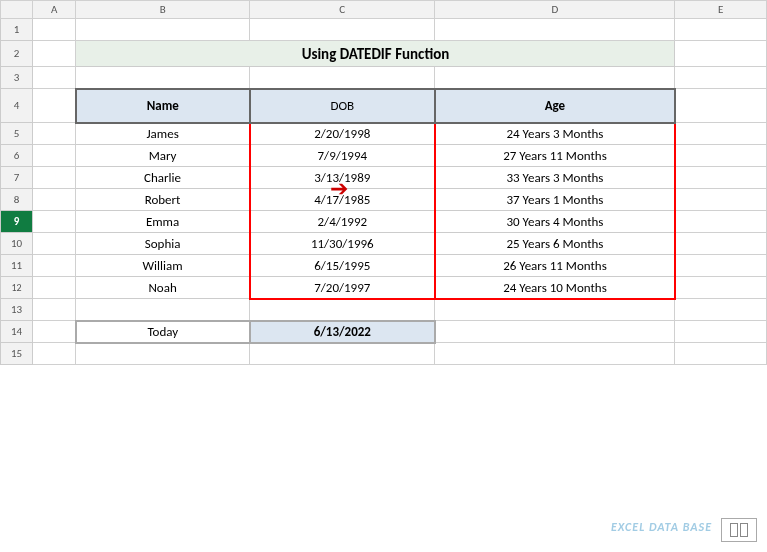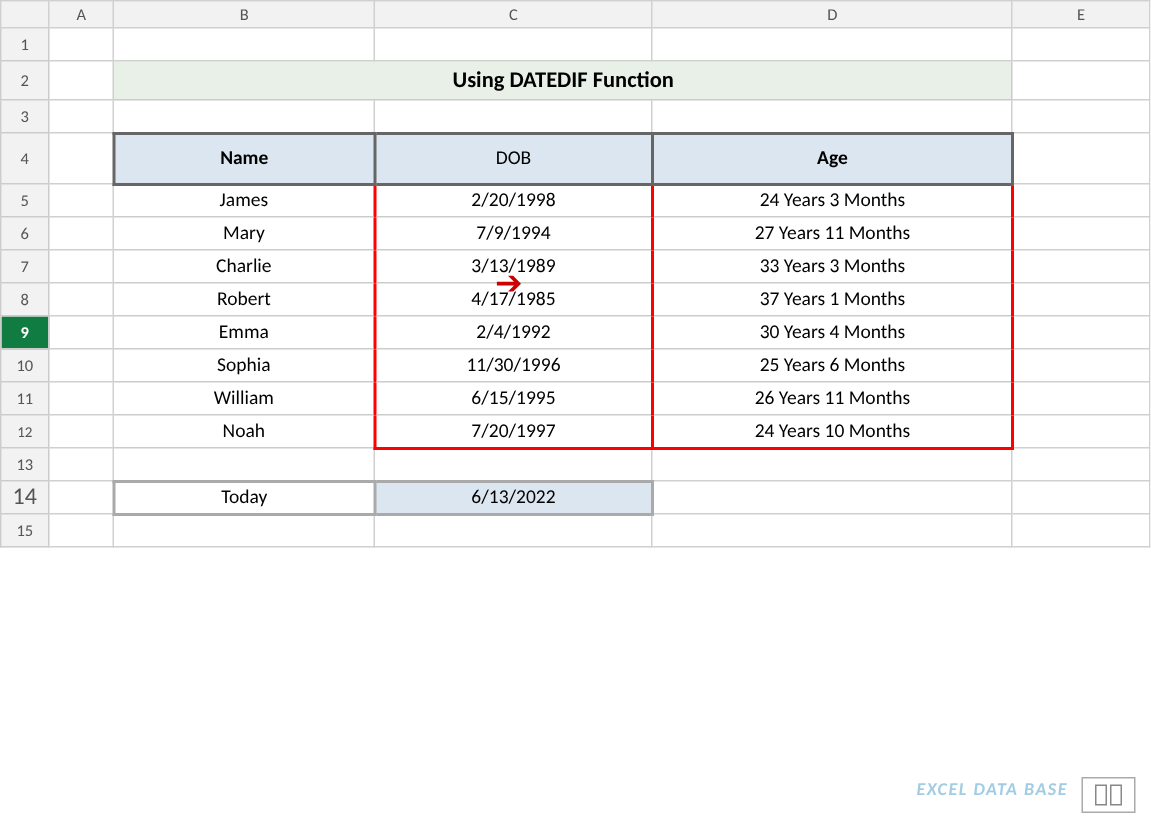--- a/index.html
+++ b/index.html
@@ -137,24 +137,24 @@
         </tr>
         <tr data-name="row-13">
           <td data-name="row-num-13" style="background: rgb(242, 242, 242); font-size: 11px; color: rgb(85, 85, 85); text-align: center; border: 1px solid rgb(204, 204, 204); height: 22px; width: 28px;">13</td>
           <td data-name="a13" style="border: 1px solid rgb(208, 208, 208); height: 22px; background: rgb(255, 255, 255);"></td>
           <td data-name="b13" style="border: 1px solid rgb(208, 208, 208); height: 22px; background: rgb(255, 255, 255);"></td>
           <td data-name="c13" style="border: 1px solid rgb(208, 208, 208); height: 22px; background: rgb(255, 255, 255);"></td>
           <td data-name="d13" style="border: 1px solid rgb(208, 208, 208); height: 22px; background: rgb(255, 255, 255);"></td>
           <td data-name="e13" style="border: 1px solid rgb(208, 208, 208); height: 22px; background: rgb(255, 255, 255);"></td>
         </tr>
         <tr data-name="row-14">
-          <td data-name="row-num-14" style="background: rgb(242, 242, 242); font-size: 16px; color: rgb(85, 85, 85); text-align: center; border: 1px solid rgb(204, 204, 204); height: 22px; width: 28px;">14</td>
+          <td data-name="row-num-14" style="background: rgb(242, 242, 242); font-size: 11px; color: rgb(85, 85, 85); text-align: center; border: 1px solid rgb(204, 204, 204); height: 22px; width: 28px;">14</td>
           <td data-name="a14" style="border: 1px solid rgb(208, 208, 208); height: 22px; background: rgb(255, 255, 255);"></td>
           <td data-name="today-label-cell" style="border: 2px solid rgb(170, 170, 170); height: 22px; text-align: center; background: rgb(255, 255, 255);">Today</td>
-          <td data-name="today-value-cell" style="border: 2px solid rgb(170, 170, 170); height: 22px; text-align: center; background: rgb(220, 230, 241);">6/13/2022</td>
+          <td data-name="today-value-cell" style="border: 2px solid rgb(170, 170, 170); height: 22px; text-align: center; background: rgb(220, 230, 241); font-weight: bold;">6/13/2022</td>
           <td data-name="d14" style="border: 1px solid rgb(208, 208, 208); height: 22px; background: rgb(255, 255, 255);"></td>
           <td data-name="e14" style="border: 1px solid rgb(208, 208, 208); height: 22px; background: rgb(255, 255, 255);"></td>
         </tr>
         <tr data-name="row-15">
           <td data-name="row-num-15" style="background: rgb(242, 242, 242); font-size: 11px; color: rgb(85, 85, 85); text-align: center; border: 1px solid rgb(204, 204, 204); height: 22px; width: 28px;">15</td>
           <td data-name="a15" style="border: 1px solid rgb(208, 208, 208); height: 22px; background: rgb(255, 255, 255);"></td>
           <td data-name="b15" style="border: 1px solid rgb(208, 208, 208); height: 22px; background: rgb(255, 255, 255);"></td>
           <td data-name="c15" style="border: 1px solid rgb(208, 208, 208); height: 22px; background: rgb(255, 255, 255);"></td>
           <td data-name="d15" style="border: 1px solid rgb(208, 208, 208); height: 22px; background: rgb(255, 255, 255);"></td>
           <td data-name="e15" style="border: 1px solid rgb(208, 208, 208); height: 22px; background: rgb(255, 255, 255);"></td>

